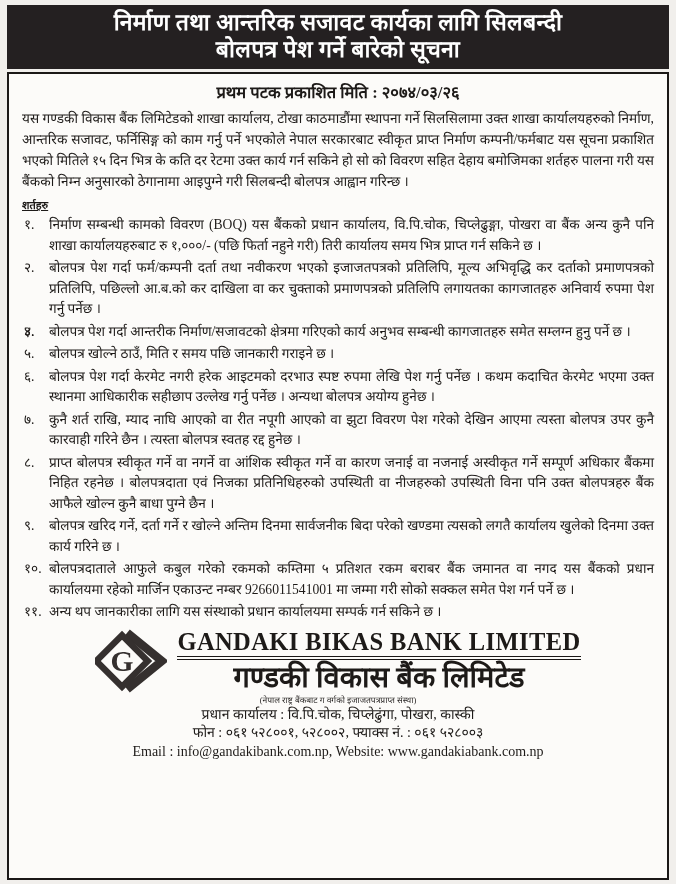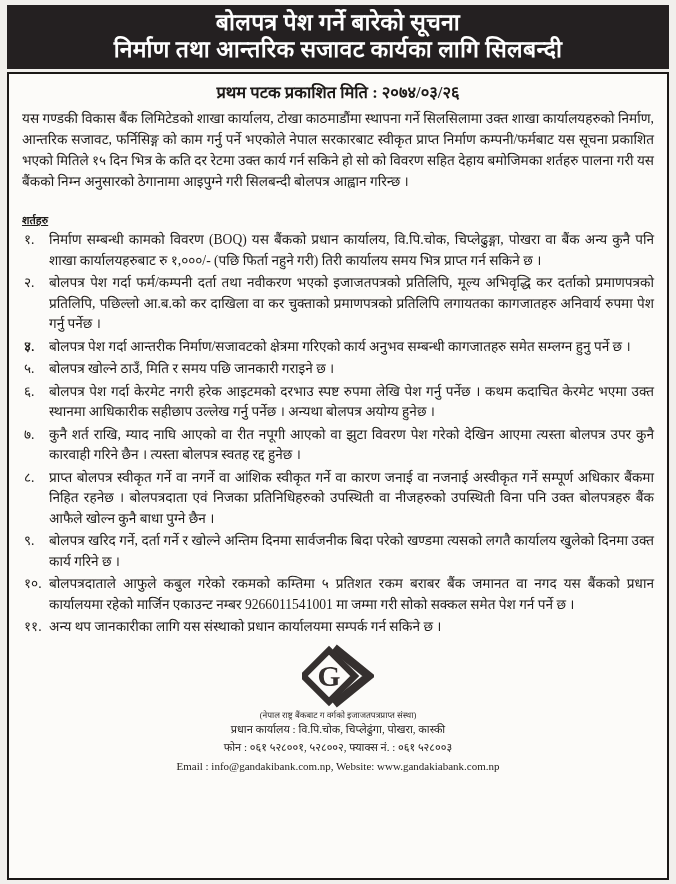--- a/index.html
+++ b/index.html
@@ -30,21 +30,21 @@
     padding:4px 13px 6px 13px;
     height:794px;
     overflow:hidden;
   }
   .pubdate{
     text-align:center;font-weight:bold;font-size:16.5px;
     margin:2px 0 5px 0;
   }
   .intro{
     font-size:13.6px;line-height:21px;text-align:justify;
-    margin:0 0 20px 0;
+    margin:0 0 5px 0;
   }
   .terms-heading{
     font-size:11px;font-weight:bold;text-decoration:underline;
     margin:2px 0 3px 0;
   }
   .term{
     position:relative;
     padding-left:27px;
     font-size:13.6px;line-height:20.5px;
     text-align:justify;
@@ -57,31 +57,31 @@
   .logo-row{display:flex;justify-content:center;align-items:center;gap:10px}
   .namecol{display:flex;flex-direction:column;align-items:center}
   .bank-en{
     font-size:24.5px;font-weight:bold;letter-spacing:0.4px;
     border-bottom:4px double #1b1817;
     padding-bottom:1px;line-height:26px;
     font-family:"Liberation Serif","DejaVu Serif",serif;
   }
   .bank-np{font-size:29px;font-weight:bold;line-height:31px;margin-top:2px}
   .license{font-size:8.5px;line-height:10px;margin-top:1px;color:#2a2726}
-  .addr{font-size:11px;line-height:17.5px;margin-top:1px}
+  .addr{font-size:14px;line-height:17.5px;margin-top:1px}
   .logo-svg{display:block}
 </style>
 </head>
 <body>
 
 <div class="sheet">
 
   <div class="band">
+    <div class="t">निर्माण तथा आन्तरिक सजावट कार्यका लागि सिलबन्दी</div>
     <div class="t">बोलपत्र पेश गर्ने बारेको सूचना</div>
-    <div class="t">निर्माण तथा आन्तरिक सजावट कार्यका लागि सिलबन्दी</div>
   </div>
 
   <div class="box">
 
     <div class="pubdate">प्रथम पटक प्रकाशित मिति : २०७४/०३/२६</div>
 
     <div class="intro">यस गण्डकी विकास बैंक लिमिटेडको शाखा कार्यालय, टोखा काठमाडौंमा स्थापना गर्ने सिलसिलामा उक्त शाखा कार्यालयहरुको निर्माण, आन्तरिक सजावट, फर्निसिङ्ग को काम गर्नु पर्ने भएकोले नेपाल सरकारबाट स्वीकृत प्राप्त निर्माण कम्पनी/फर्मबाट यस सूचना प्रकाशित भएको मितिले १५ दिन भित्र के कति दर रेटमा उक्त कार्य गर्न सकिने हो सो को विवरण सहित देहाय बमोजिमका शर्तहरु पालना गरी यस बैंकको निम्न अनुसारको ठेगानामा आइपुग्ने गरी सिलबन्दी बोलपत्र आह्वान गरिन्छ ।</div>
 
     <div class="terms-heading">शर्तहरु</div>
 
@@ -123,20 +123,24 @@
 
     <div class="footer">
       <div class="logo-row">
         <span>
           <svg class="logo-svg" width="72" height="66" viewBox="0 0 112 100">
             <path d="M50 6 L104 50 L50 94" fill="none" stroke="#35302f" stroke-width="13" stroke-linejoin="miter"></path>
             <polygon points="42,10 82,50 42,90 2,50" fill="#fcfbf9" stroke="#35302f" stroke-width="10"></polygon>
             <text x="42" y="65" text-anchor="middle" font-family="Liberation Serif, DejaVu Serif, serif" font-size="46" font-weight="bold" fill="#35302f">G</text>
           </svg>
         </span>
+        <div class="namecol">
+          <div class="bank-en">GANDAKI BIKAS BANK LIMITED</div>
+          <div class="bank-np">गण्डकी विकास बैंक लिमिटेड</div>
+        </div>
       </div>
       <div class="license">(नेपाल राष्ट्र बैंकबाट ग वर्गको इजाजतपत्रप्राप्त संस्था)</div>
       <div class="addr">प्रधान कार्यालय : वि.पि.चोक, चिप्लेढुंगा, पोखरा, कास्की</div>
       <div class="addr">फोन : ०६१ ५२८००१, ५२८००२, फ्याक्स नं. : ०६१ ५२८००३</div>
       <div class="addr">Email : info@gandakibank.com.np, Website: www.gandakiabank.com.np</div>
     </div>
 
   </div>
 </div>
 

